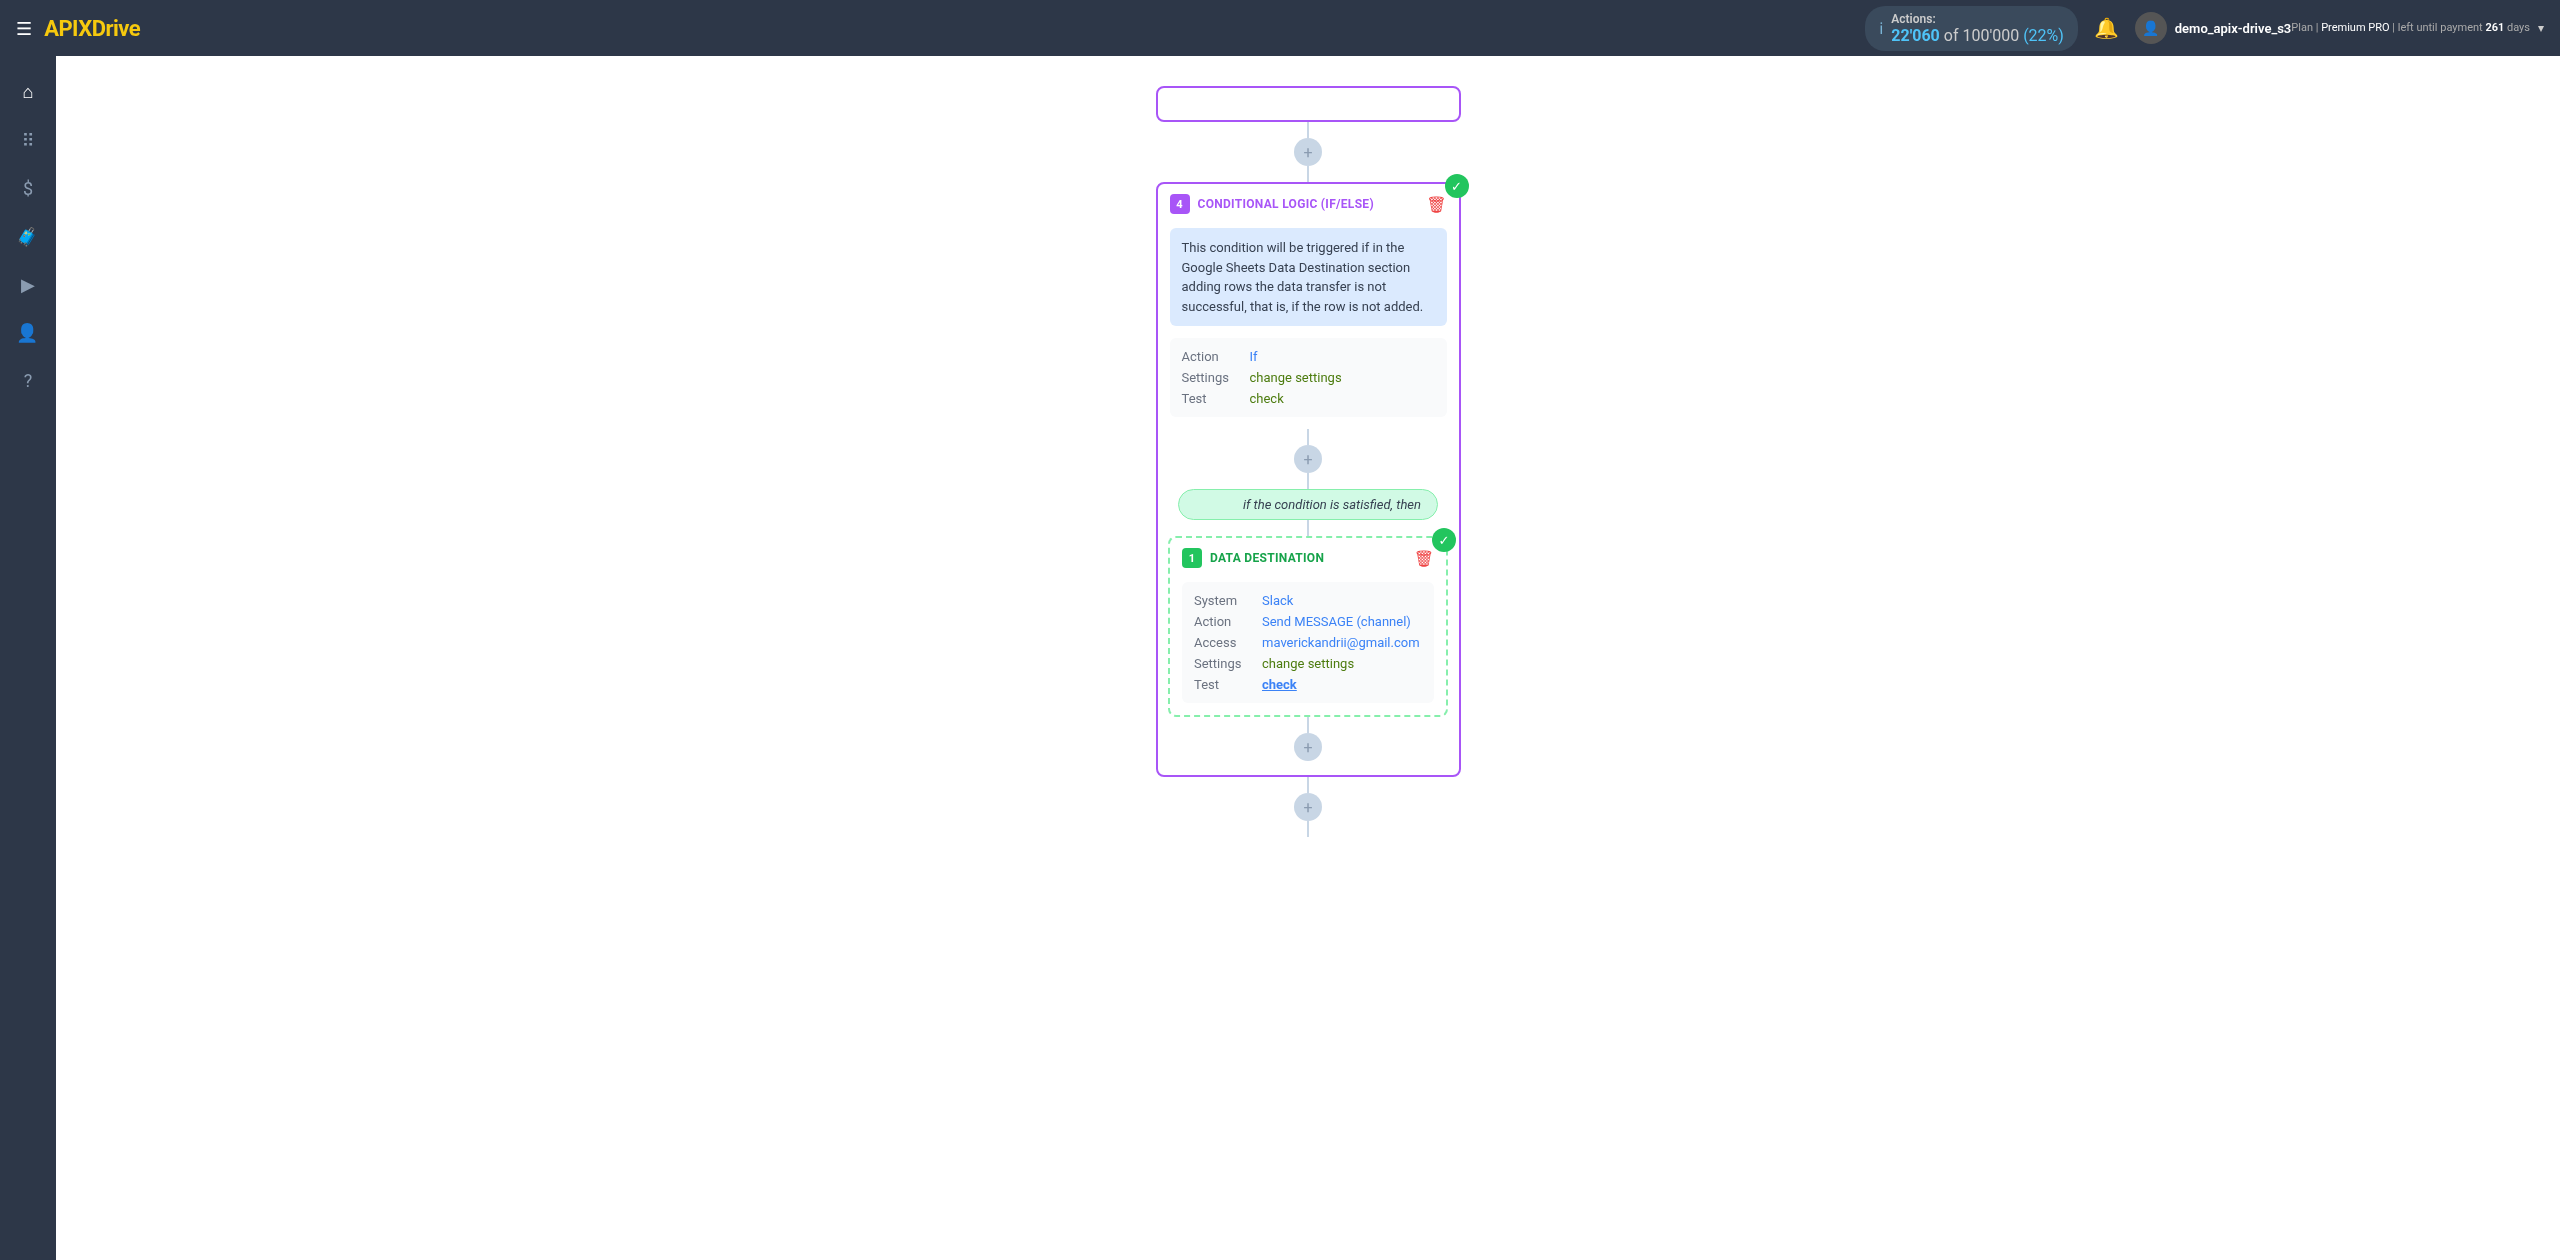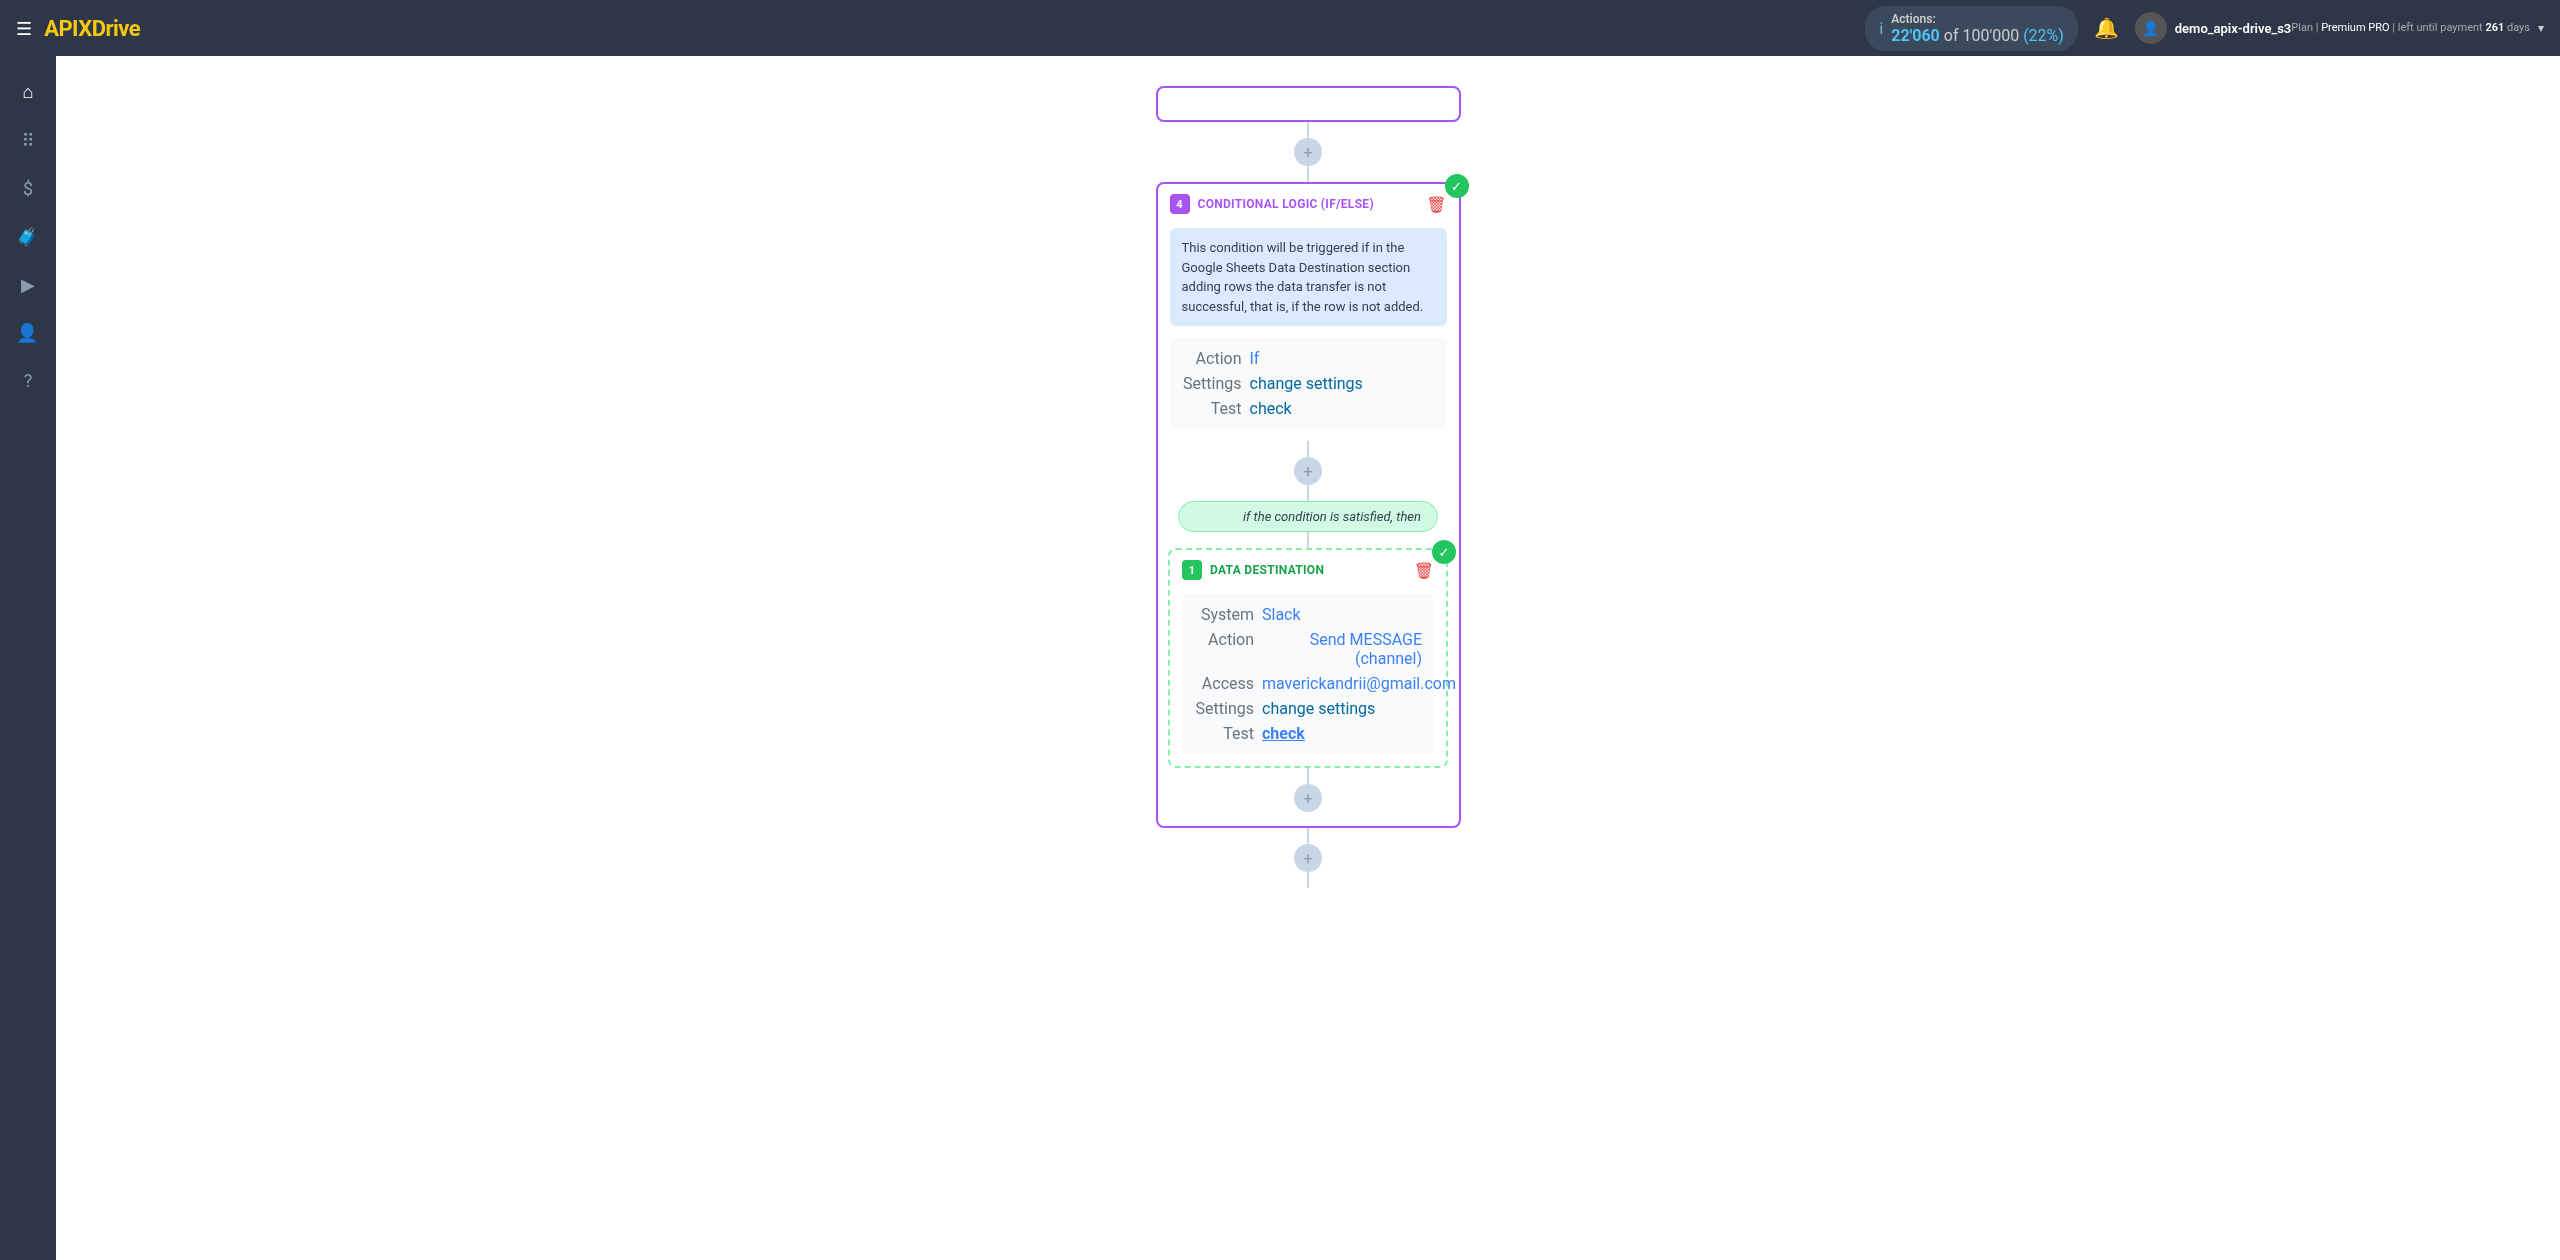--- a/index.html
+++ b/index.html
@@ -169,31 +169,30 @@
       border-radius: 6px;
       font-size: 13px;
       color: #374151;
       line-height: 1.5;
     }
     .card-info {
       margin: 4px 12px 12px;
       padding: 8px 12px;
       background: #f9fafb;
       border-radius: 6px;
-      font-size: 16px;
-      text-align: right;
+      font-size: 13px;
     }
     .info-row {
       display: flex;
       gap: 8px;
       padding: 3px 0;
     }
     .info-label { color: #6b7280; min-width: 60px; }
     .info-value { color: #3b82f6; }
-    .info-value.link { color: #0369a1; cursor: pointer; }
+    .info-value.link { color: #4d7c0f; cursor: pointer; }
     .info-value.bold-link { color: #3b82f6; font-weight: 700; text-decoration: underline; cursor: pointer; }
 
     
     .condition-banner {
       width: 260px;
       background: #d1fae5;
       border: 1px solid #86efac;
       border-radius: 16px;
       padding: 7px 16px;
       font-size: 13px;

